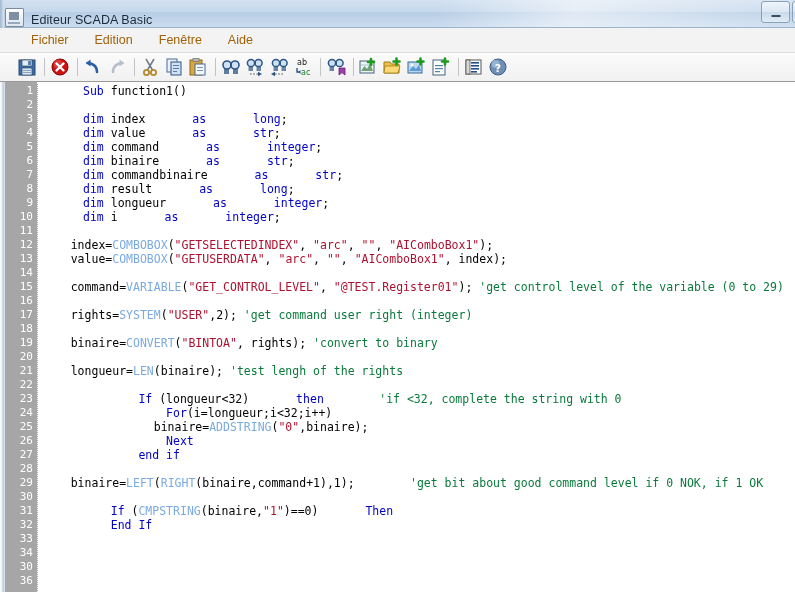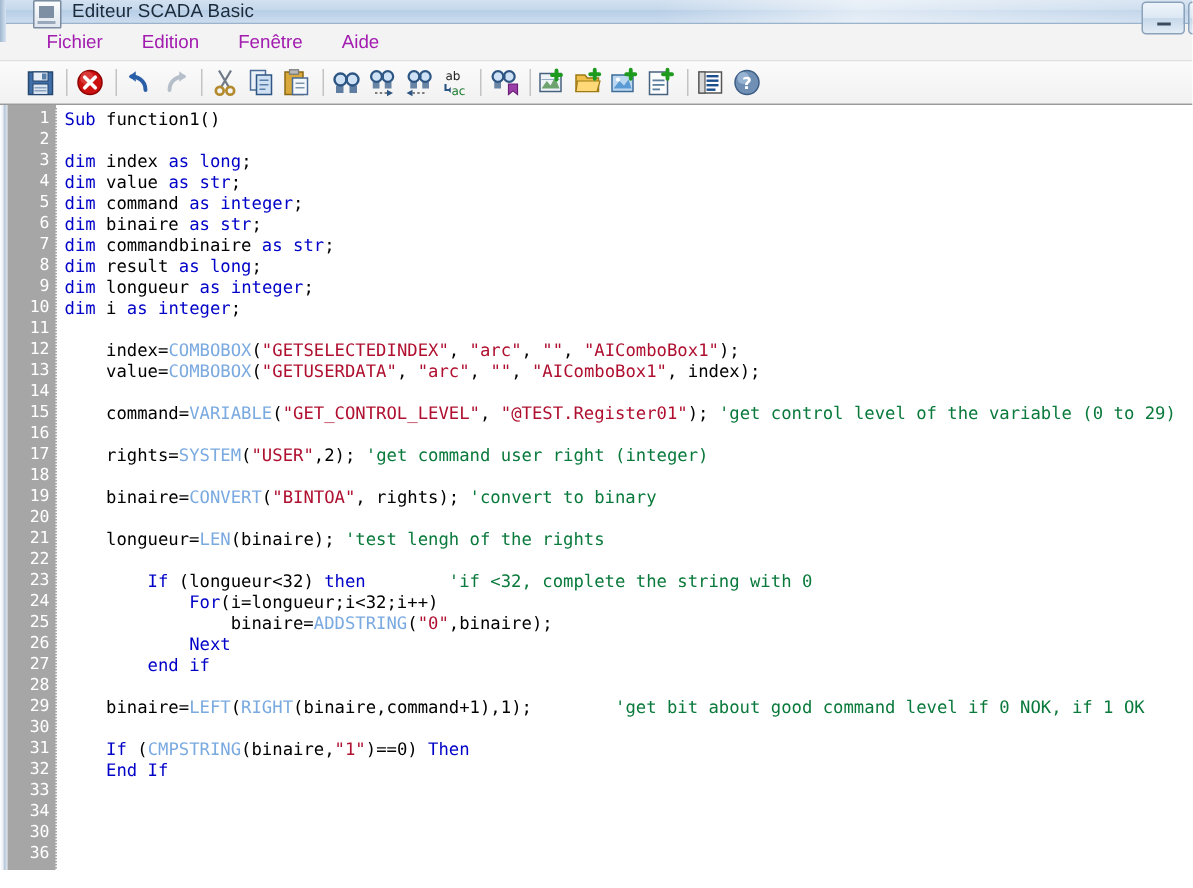--- a/index.html
+++ b/index.html
@@ -19,26 +19,26 @@
     width: 795px;
     height: 592px;
     box-sizing: border-box;
     background: #ffffff;
     overflow: hidden;
   }
 
   
   .titlebar {
     position: relative;
-    height: 16px;
+    height: 28px;
     background: linear-gradient(to bottom, #d3e1f0 0%, #c5d8ec 44%, #b7cee6 46%, #cbdcef 100%);
     border-bottom: 1px solid #9bb4cd;
     display: flex;
-    align-items: flex-start;
-    padding-left: 22px;
+    align-items: flex-end;
+    padding-left: 5px;
     box-sizing: border-box;
   }
   .titlebar::before {
     content: "";
     position: absolute;
     left: 0; top: 0; right: 0; bottom: 0;
     background: linear-gradient(100deg, rgba(255,255,255,0.0) 55%, rgba(255,255,255,0.55) 72%, rgba(255,255,255,0.1) 100%);
     pointer-events: none;
   }
   .win-left-edge {
@@ -108,21 +108,21 @@
     height: 25px;
     background: #f3f3f3;
     border-bottom: 1px solid #dfdfdf;
     display: flex;
     align-items: center;
     padding-left: 18px;
     box-sizing: border-box;
   }
   .menu-item {
     font-size: 12.5px;
-    color: #a21caf;
+    color: #a16207;
     padding: 3px 13px;
     white-space: nowrap;
     cursor: default;
   }
 
   
   .toolbar {
     height: 29px;
     background: linear-gradient(to bottom, #fbfbfb, #f1f1f1);
     border-bottom: 1px solid #9a9a9a;
@@ -189,21 +189,21 @@
     overflow: hidden;
   }
   .cl {
     height: 14px;
     line-height: 14px;
     font-family: "DejaVu Sans Mono", monospace;
     font-size: 11.5px;
     white-space: pre;
     color: #000000;
   }
-  .kw { color: #0000c8; }
+  .kw { color: #0000c8; margin-left: 40px; }
   .fn { color: #7aaae0; }
   .str { color: #b01030; }
   .cmt { color: #0a7a3c; }
   .caret {
     display: inline-block;
     width: 1px;
     height: 11px;
     background: #000;
     vertical-align: -1px;
   }

